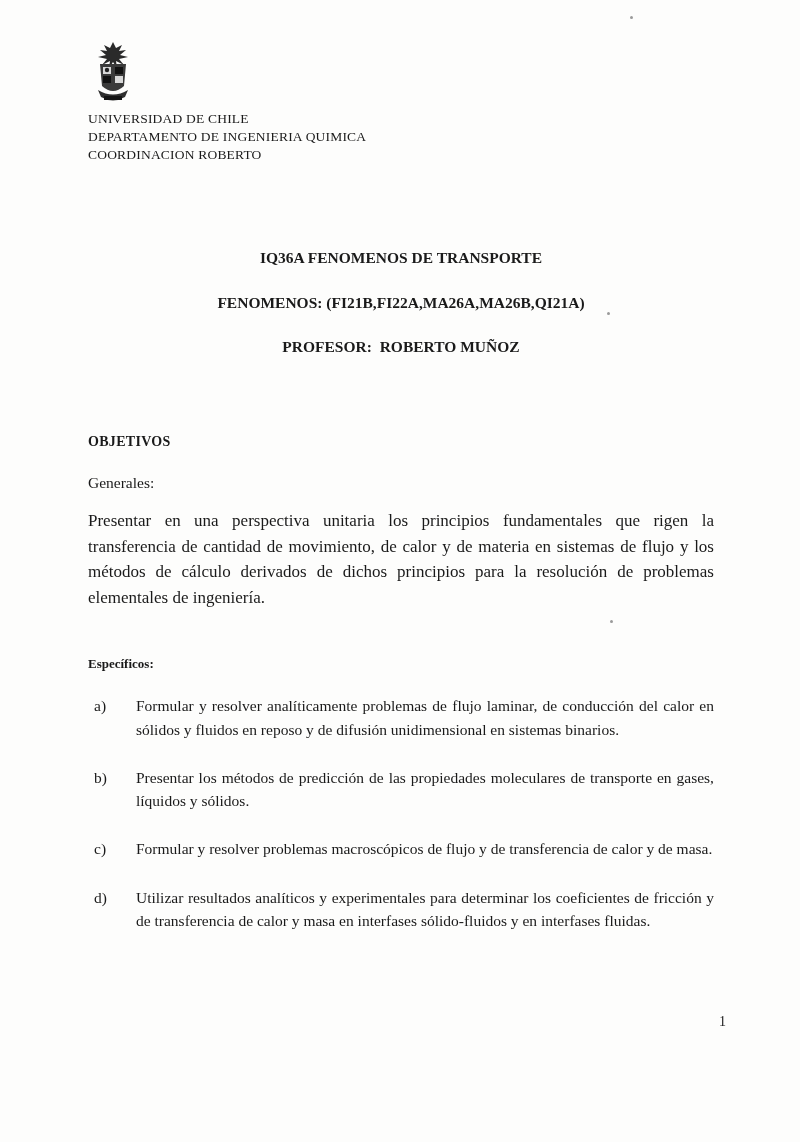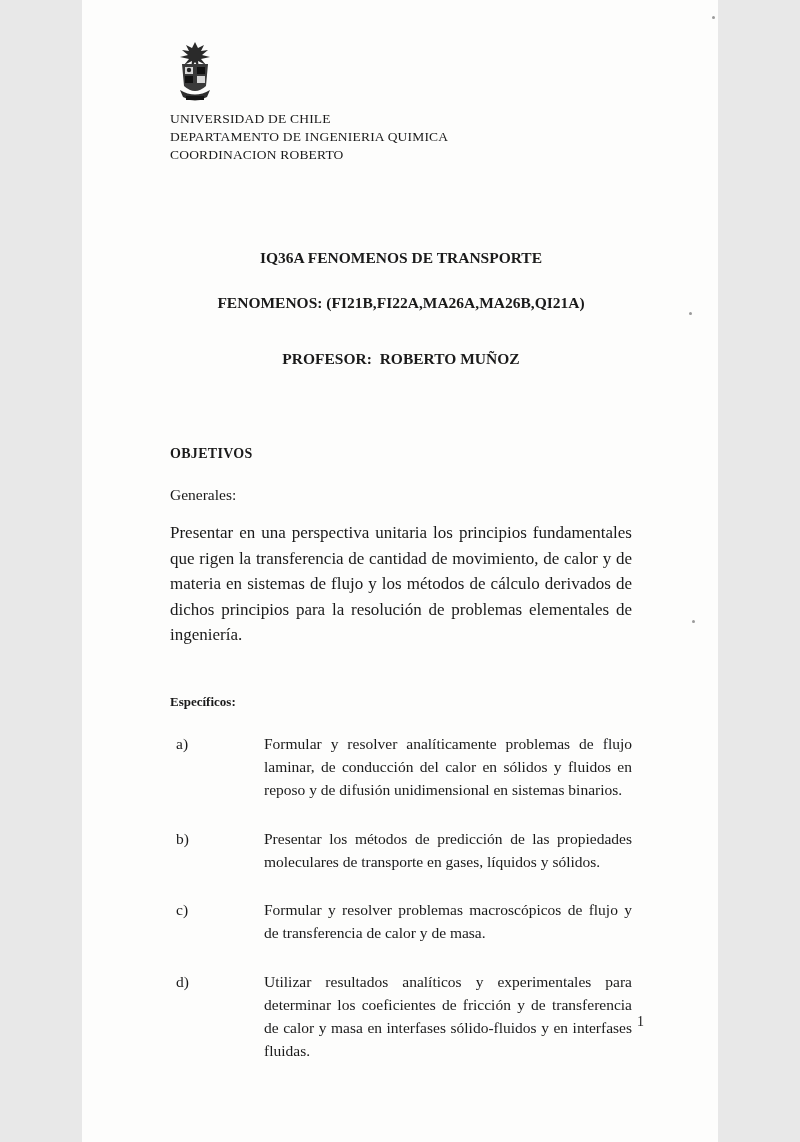--- a/index.html
+++ b/index.html
@@ -2,21 +2,21 @@
 <html><head>
 <meta charset="utf-8">
 <style>
   html, body {
     margin: 0;
     padding: 0;
     background: #e8e8e8;
   }
   .page {
     position: relative;
-    width: 636px;
+    width: 800px;
     height: 1142px;
     margin: 0 auto;
     background: #fdfdfc;
     color: #1a1a1a;
     font-family: "Liberation Serif", "DejaVu Serif", serif;
     overflow: hidden;
     box-sizing: border-box;
   }
   .content {
     position: absolute;
@@ -41,21 +41,21 @@
   }
   
   .title-block {
     text-align: center;
     margin-top: 86px;
     font-weight: bold;
     font-size: 15.5px;
   }
   .title-course { margin-bottom: 0; }
   .title-reqs   { margin-top: 27px; }
-  .title-prof   { margin-top: 38px; white-space: pre; }
+  .title-prof   { margin-top: 26px; white-space: pre; }
   
   .section-heading {
     margin-top: 78px;
     font-weight: bold;
     font-size: 14px;
     letter-spacing: 0.3px;
   }
   .generales-label {
     margin-top: 24px;
     font-size: 15.5px;
@@ -81,21 +81,20 @@
     line-height: 1.5;
   }
   .obj-item .bullet {
     flex: 0 0 48px;
     padding-left: 6px;
     box-sizing: border-box;
   }
   .obj-item .text {
     flex: 1;
     text-align: justify;
-    margin-left: 46px;
   }
   
   .page-number {
     position: absolute;
     right: 74px;
     bottom: 112px;
     font-size: 14px;
   }
   
   .speck {

